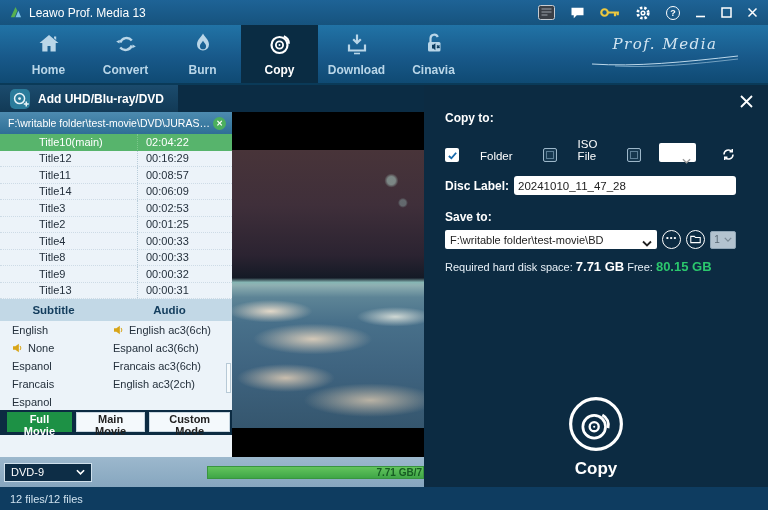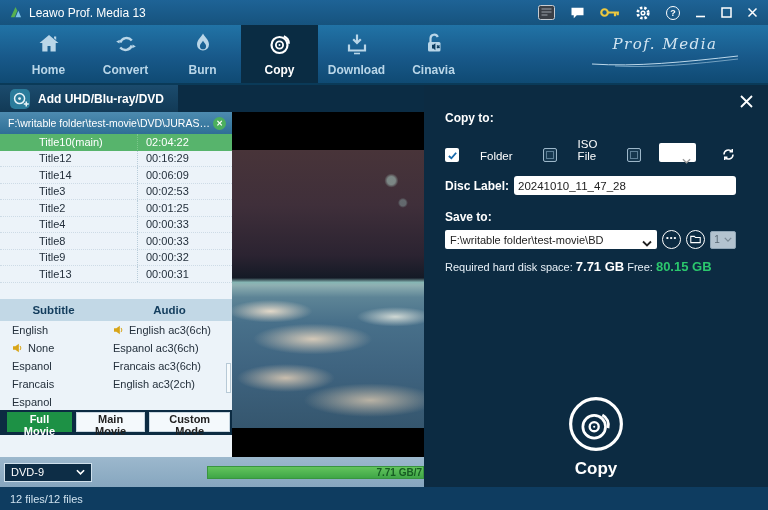--- a/index.html
+++ b/index.html
@@ -268,20 +268,24 @@
           <div class="trows">
             <div class="trow selected">
                 <span class="tcell c1">Title10(main)</span>
                 <span class="tcell c2">02:04:22</span>
               </div>
             <div class="trow">
                 <span class="tcell c1">Title12</span>
                 <span class="tcell c2">00:16:29</span>
               </div>
             <div class="trow">
+                <span class="tcell c1">Title11</span>
+                <span class="tcell c2">00:08:57</span>
+              </div>
+            <div class="trow">
                 <span class="tcell c1">Title14</span>
                 <span class="tcell c2">00:06:09</span>
               </div>
             <div class="trow">
                 <span class="tcell c1">Title3</span>
                 <span class="tcell c2">00:02:53</span>
               </div>
             <div class="trow">
                 <span class="tcell c1">Title2</span>
                 <span class="tcell c2">00:01:25</span>

